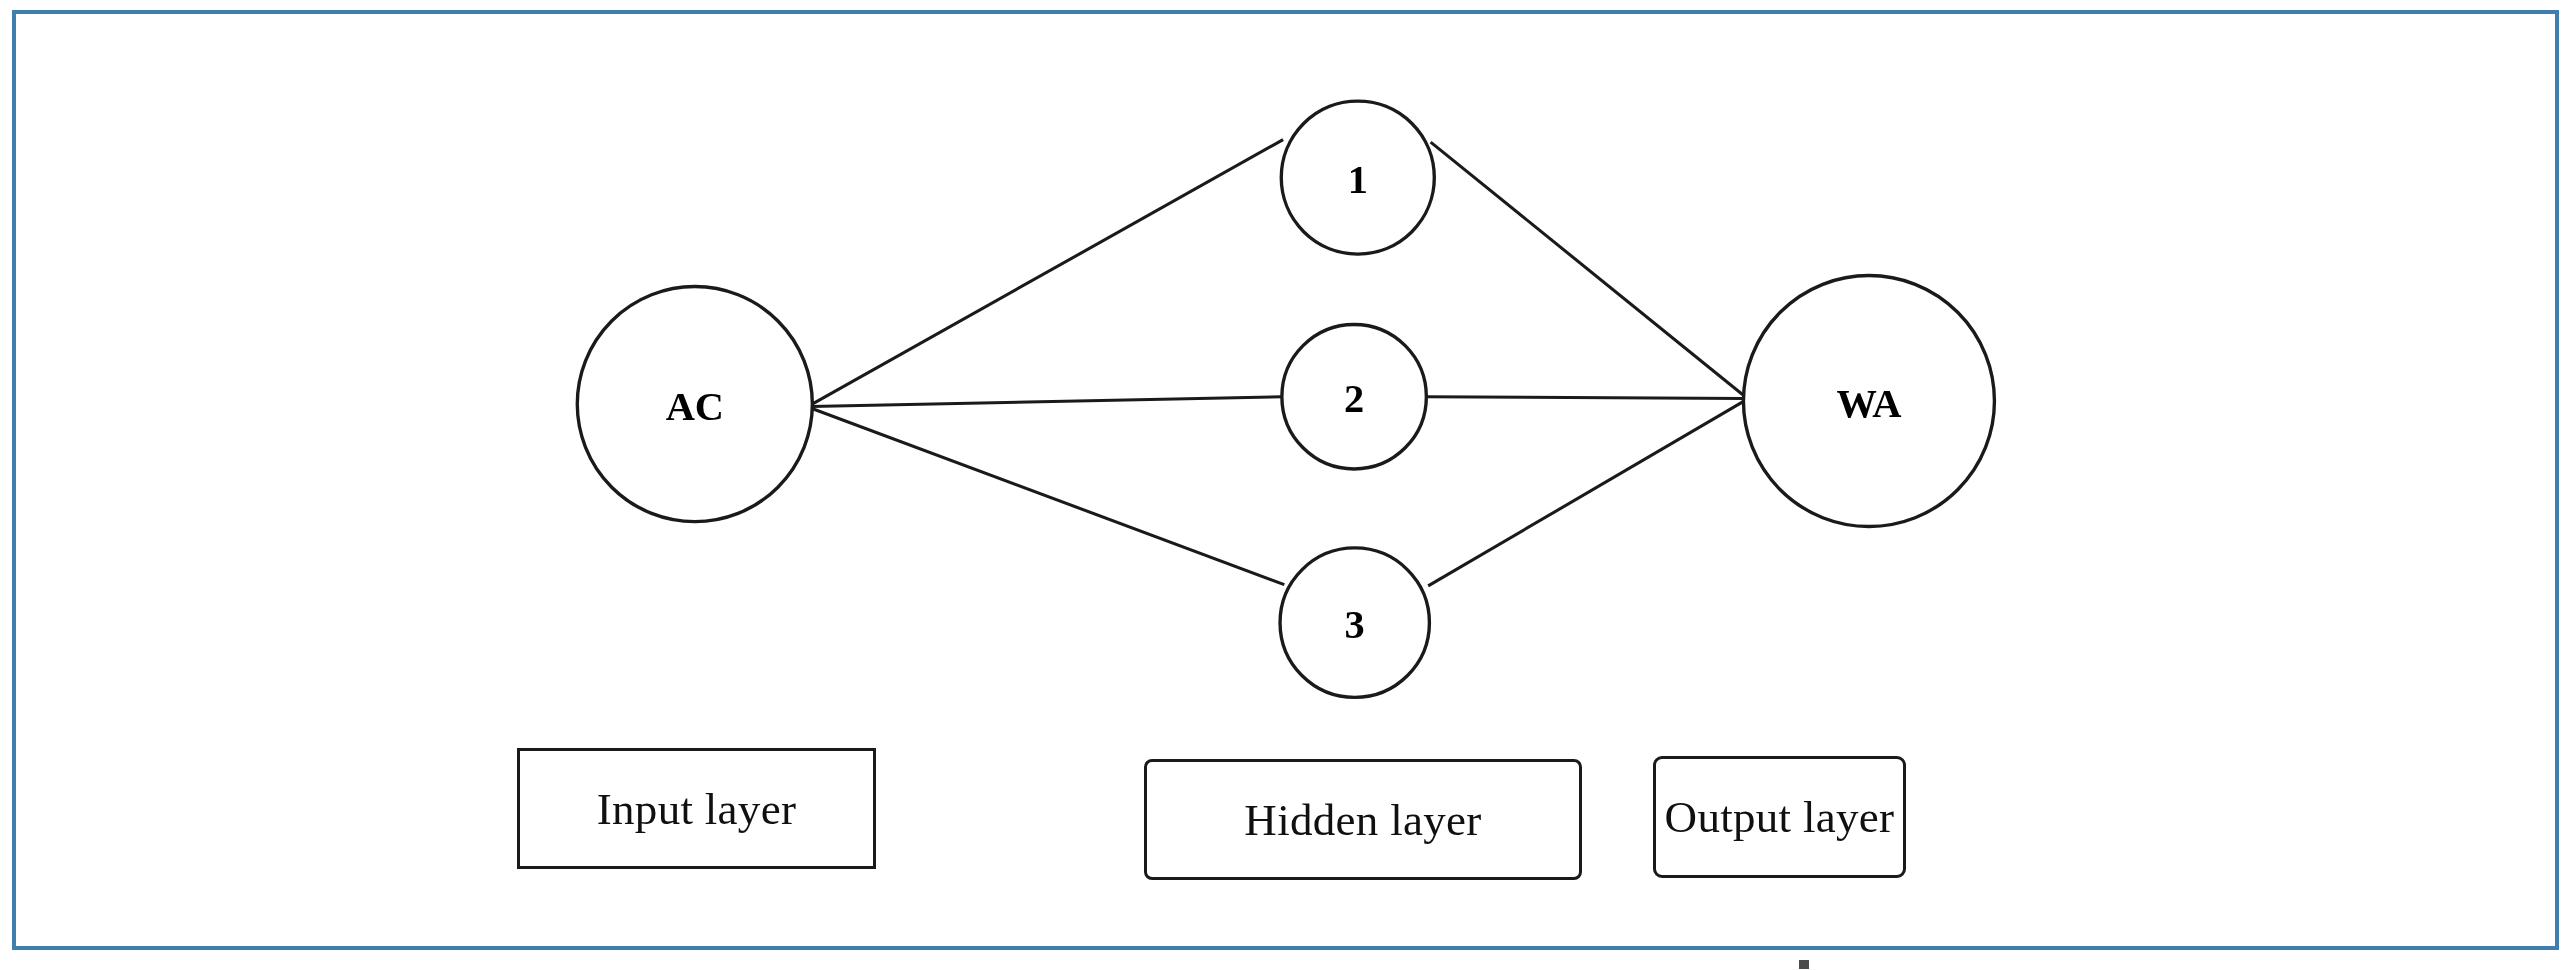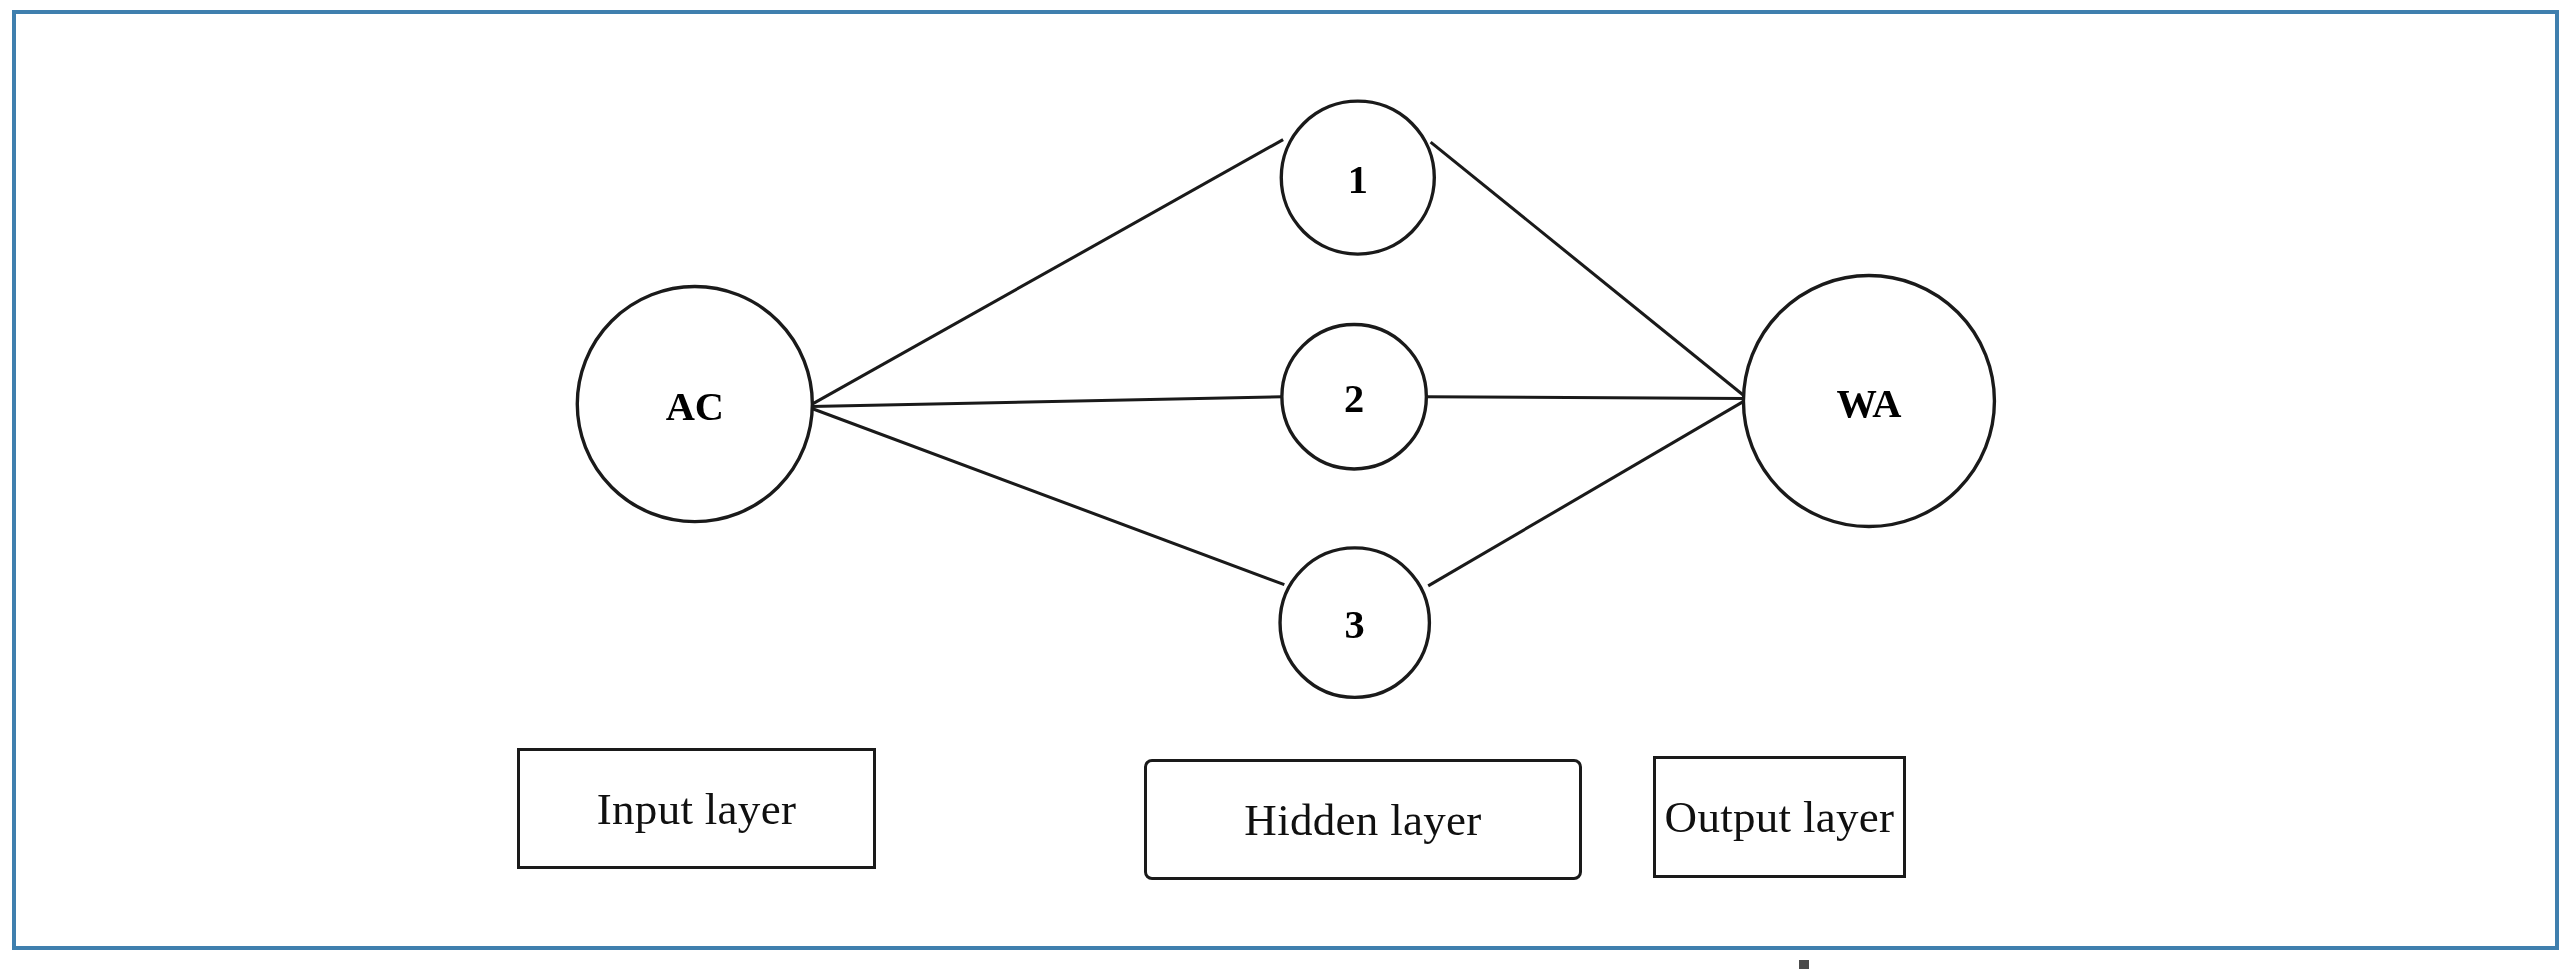--- a/index.html
+++ b/index.html
@@ -72,21 +72,21 @@
   }
   .layer-box-label {
     font-family: "Liberation Serif", "DejaVu Serif", serif;
     font-size: 45px;
     color: #101010;
     white-space: nowrap;
     letter-spacing: 0.3px;
   }
   #layer-box-input  { left: 517px;  top: 748px; width: 359px; height: 121px; }
   #layer-box-hidden { left: 1144px; top: 759px; width: 438px; height: 121px; border-radius: 8px; }
-  #layer-box-output { left: 1653px; top: 756px; width: 253px; height: 122px; }
+  #layer-box-output { left: 1653px; top: 756px; width: 253px; height: 122px; border-radius: 9px; }
 
   
   #page-edge-mark {
     position: absolute;
     left: 1799px;
     top: 960px;
     width: 9.8px;
     height: 8.6px;
     background: #2b2b2b;
     opacity: 0.85;

